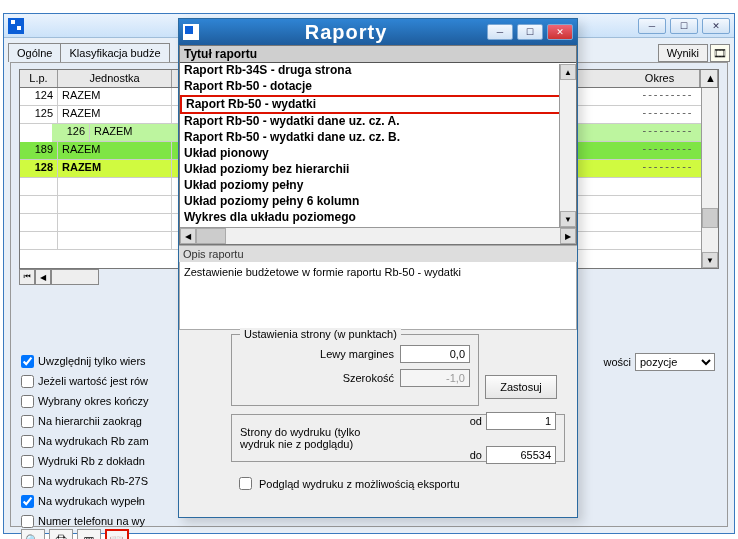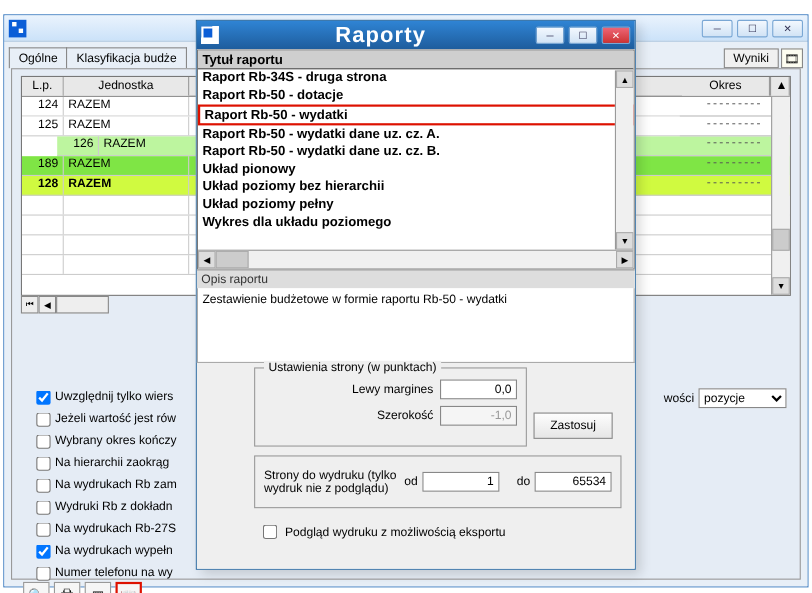--- a/index.html
+++ b/index.html
@@ -71,21 +71,21 @@
 .row.r5 { background:#d0fa40; font-weight:bold; }
 .right-stub { position:absolute; right:0; top:0; width:100px; height: 174px; }
 .stubrow { height:18px; border-bottom:1px solid #ccc; text-align:center; color:#555; letter-spacing:2px; }
 .grid-vscroll { position:absolute; right:0; top:18px; width:17px; bottom:0; background:#f0f0f0; border-left:1px solid #999; }
 .grid-vscroll .arrow { height:16px; background:#ddd; border:1px solid #aaa; display:flex; align-items:center; justify-content:center; font-size:8px; }
 .grid-vscroll .thumb { margin-top:120px; height:20px; background:#ccc; border:1px solid #aaa; }
 .hscroll-ctrls { position:absolute; left:8px; top: 206px; display:flex; gap:0; }
 .hscroll-ctrls .seg { width:16px; height:16px; border:1px solid #888; background:#eee; display:flex; align-items:center; justify-content:center; font-size:8px; }
 
 
-.check-area { position:absolute; left:22px; top:290px; width:170px; }
+.check-area { position:absolute; left:10px; top:290px; width:170px; }
 .chk { display:flex; align-items:center; margin-bottom:4px; height:16px; }
 .chk input { margin:0 4px 0 0; width:13px; height:13px; }
 .chk label { white-space:nowrap; overflow:hidden; }
 
 
 .level-sel { position:absolute; right:12px; top:290px; display:flex; align-items:center; gap:4px; }
 .level-sel select { width:80px; height:18px; border:1px solid #888; background:#fff; }
 
 
 .btm-icons { position:absolute; left:10px; top: 466px; display:flex; gap:4px; }
@@ -135,21 +135,21 @@
 .settings-box .field label { margin-right:6px; }
 .num-inp { width:70px; height:18px; border:1px solid #888; text-align:right; padding:1px 4px; background:#fff; }
 .num-inp.disabled { color:#999; background:#f5f5f5; }
 .apply-btn { position:absolute; left:306px; top:330px; width:72px; height:24px; border:1px solid #888; background:linear-gradient(#fdfdfd,#e6e6e6); }
 
 .pages-box {
   margin:8px 12px 0 52px; border:1px solid #999; padding: 8px; background:#efefef;
   display:flex; align-items:center; gap:6px; height:48px;
 }
 .pages-box .txt { width:140px; }
-.pages-box .rg { display:flex; gap:16px; margin-left:auto;align-items:flex-end; }
+.pages-box .rg { display:flex; flex-direction:column; gap:16px; margin-left:auto;align-items:flex-end; }
 .pages-box .rg .line { display:flex; align-items:center; justify-content:flex-end; gap:4px; }
 
 .preview-chk { margin: 12px 0 0 56px; display:flex; align-items:center; gap:4px; }
 .preview-chk input { width:13px; height:13px; }
 
 </style>
 </head>
 <body>
 
 <div class="parent-win">
@@ -304,20 +304,21 @@
     <div class="list">
       <div class="list-head">Tytuł raportu</div>
       <div class="list-row">Raport Rb-34S -  druga strona</div>
       <div class="list-row">Raport Rb-50 - dotacje</div>
       <div class="list-row sel">Raport Rb-50 - wydatki</div>
       <div class="list-row">Raport Rb-50 - wydatki   dane uz. cz. A.</div>
       <div class="list-row">Raport Rb-50 - wydatki   dane uz. cz. B.</div>
       <div class="list-row">Układ pionowy</div>
       <div class="list-row">Układ poziomy bez hierarchii</div>
       <div class="list-row">Układ poziomy pełny</div>
+      <div class="list-row">Układ poziomy pełny 6 kolumn</div>
       <div class="list-row">Wykres dla układu poziomego</div>
       <div class="list-scroll">
         <div class="arrow">▲</div>
         <div class="arrow down">▼</div>
       </div>
       <div class="list-hscroll">
         <div class="arrow">◀</div>
         <div class="thumb"></div>
         <div style="flex:1"></div>
         <div class="arrow">▶</div>

